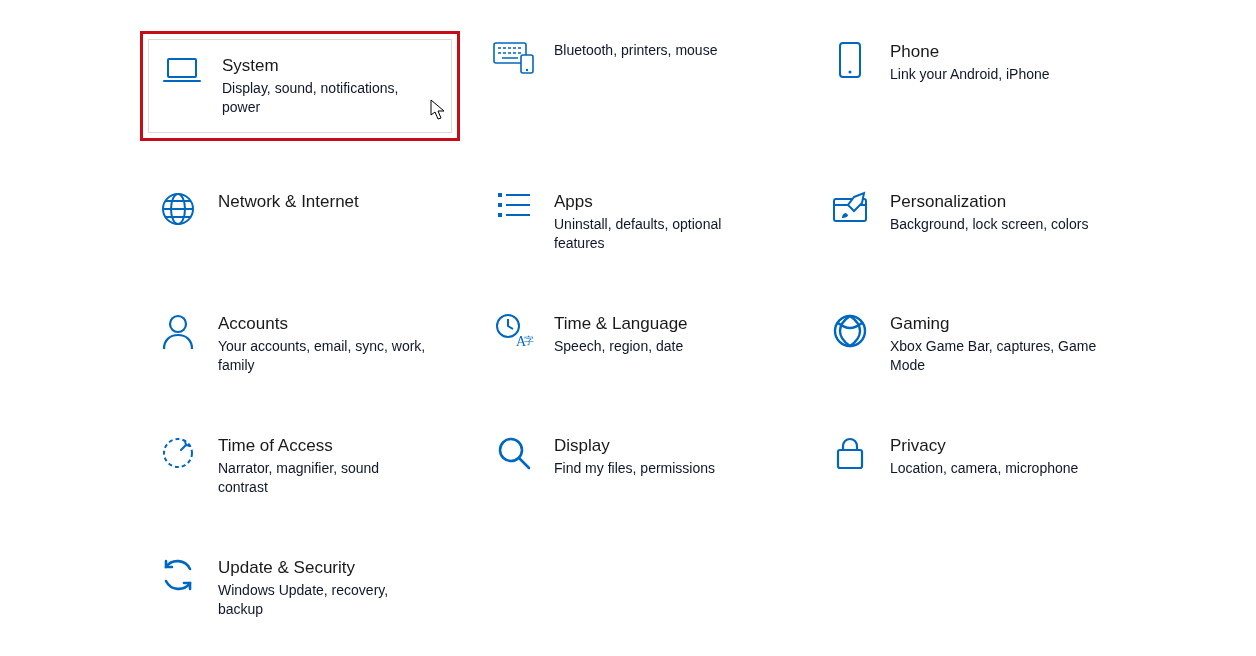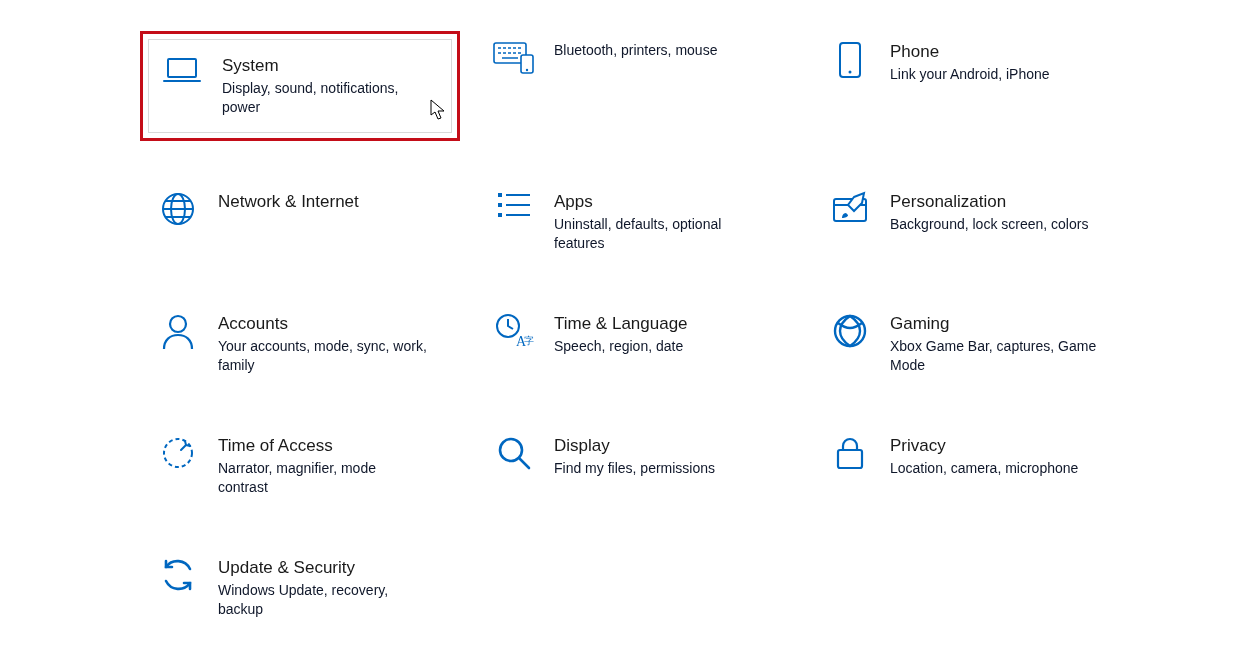--- a/index.html
+++ b/index.html
@@ -176,21 +176,21 @@
     <div class="icon-slot">
       <svg width="34" height="38" viewBox="0 0 34 38">
           <g fill="none" stroke="#0067c0" stroke-width="2.2">
             <circle cx="17" cy="11" r="8"></circle>
             <path d="M3 36c0-9 6-14 14-14s14 5 14 14"></path>
           </g>
         </svg>
     </div>
     <div class="text-slot">
       <div class="card-title">Accounts</div>
-      <div class="card-desc">Your accounts, mode, sync, work, family</div>
+      <div class="card-desc">Your accounts, email, sync, work, family</div>
     </div>
   </div>
 
   <div class="setting-card">
     <div class="icon-slot">
       <svg width="40" height="36" viewBox="0 0 40 36">
           <g fill="none" stroke="#0067c0" stroke-width="2">
             <circle cx="14" cy="13" r="11"></circle>
             <path d="M14 6v7l5 3"></path>
             <text x="22" y="33" font-size="14" font-family="Segoe UI" fill="#0067c0" stroke="none">A</text>
@@ -224,21 +224,21 @@
     <div class="icon-slot">
       <svg width="36" height="36" viewBox="0 0 36 36">
           <g fill="none" stroke="#0067c0" stroke-width="2">
             <circle cx="18" cy="18" r="14" stroke-dasharray="4 3"></circle>
             <path d="M26 10l-5 5m5-5l4 1m-4-1l-1-4" stroke-dasharray="0" stroke-linecap="round"></path>
           </g>
         </svg>
     </div>
     <div class="text-slot">
       <div class="card-title">Time of Access</div>
-      <div class="card-desc">Narrator, magnifier, mode contrast</div>
+      <div class="card-desc">Narrator, magnifier, sound contrast</div>
     </div>
   </div>
 
   <div class="setting-card">
     <div class="icon-slot">
       <svg width="36" height="36" viewBox="0 0 36 36">
           <g fill="none" stroke="#0067c0" stroke-width="2.6" stroke-linecap="round">
             <circle cx="15" cy="15" r="11"></circle>
             <path d="M24 24l9 9"></path>
           </g>

